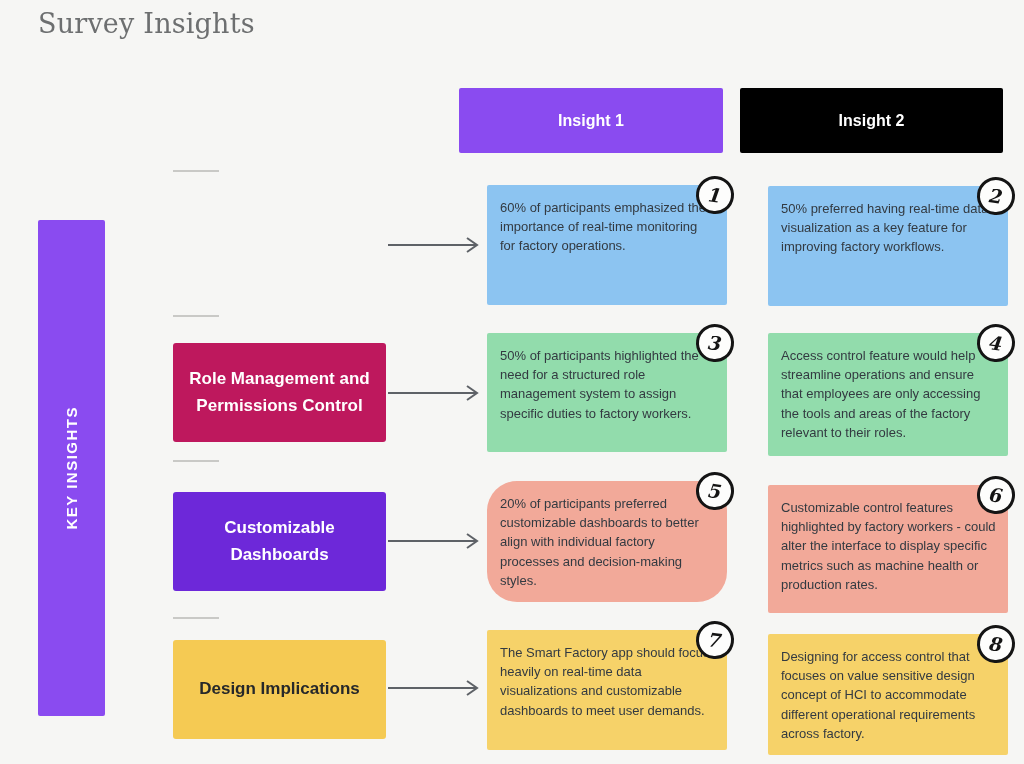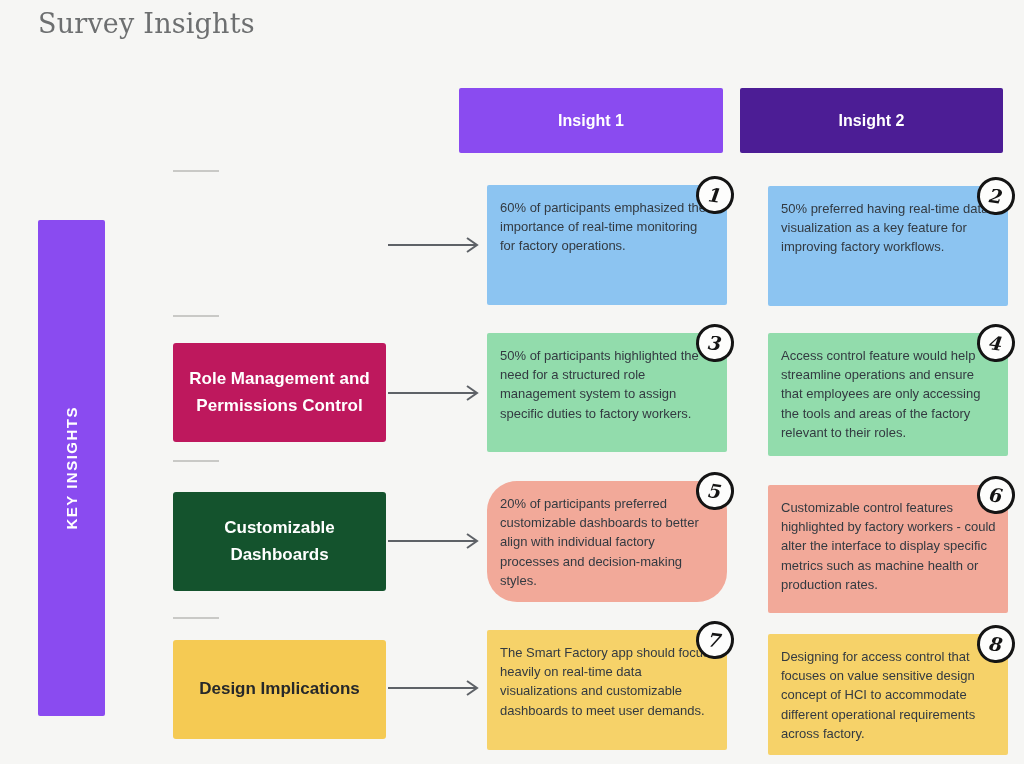--- a/index.html
+++ b/index.html
@@ -78,21 +78,21 @@
 </head>
 <body>
 
 <div class="canvas">
 
   <div class="page-title">Survey Insights</div>
 
   <div class="col-header c1" style="background: rgb(138, 75, 240);">
     <span>Insight 1</span>
   </div>
-  <div class="col-header c2" style="background: #4c1d95;">
+  <div class="col-header c2" style="background: #000000;">
     <span>Insight 2</span>
   </div>
 
   <div class="key-bar" style="background: rgb(138, 75, 240);">
     <span class="key-label">KEY INSIGHTS</span>
   </div>
 
   <div class="tick" style="top:170px"></div>
   <div class="tick" style="top:315px"></div>
   <div class="tick" style="top:460px"></div>
@@ -120,21 +120,21 @@
   </svg>
   <div class="card" style="left: 487px; top: 333px; height: 119px; background: rgb(146, 220, 172);">
     <span>50% of participants highlighted the need for a structured role management system to assign specific duties to factory workers.</span>
     <span class="badge">3</span>
   </div>
   <div class="card" style="left: 768px; top: 333px; height: 123px; background: rgb(146, 220, 172);">
     <span>Access control feature would help streamline operations and ensure that employees are only accessing the tools and areas of the factory relevant to their roles.</span>
     <span class="badge">4</span>
   </div>
 
-  <div class="cat" style="top: 492px; background: #14532d;">
+  <div class="cat" style="top: 492px; background: #6d28d9;">
     <span>Customizable Dashboards</span>
   </div>
   <svg class="arrow" style="left:387px;top:532px" width="98" height="18">
     <line x1="1" y1="9" x2="89" y2="9"></line>
       <polyline points="80,2 90,9 80,16"></polyline>
   </svg>
   <div class="card" style="left: 487px; top: 481px; height: 121px; background: rgb(242, 169, 153); border-radius: 30px;">
     <span>20% of participants preferred customizable dashboards to better align with individual factory processes and decision-making styles.</span>
     <span class="badge">5</span>
   </div>

